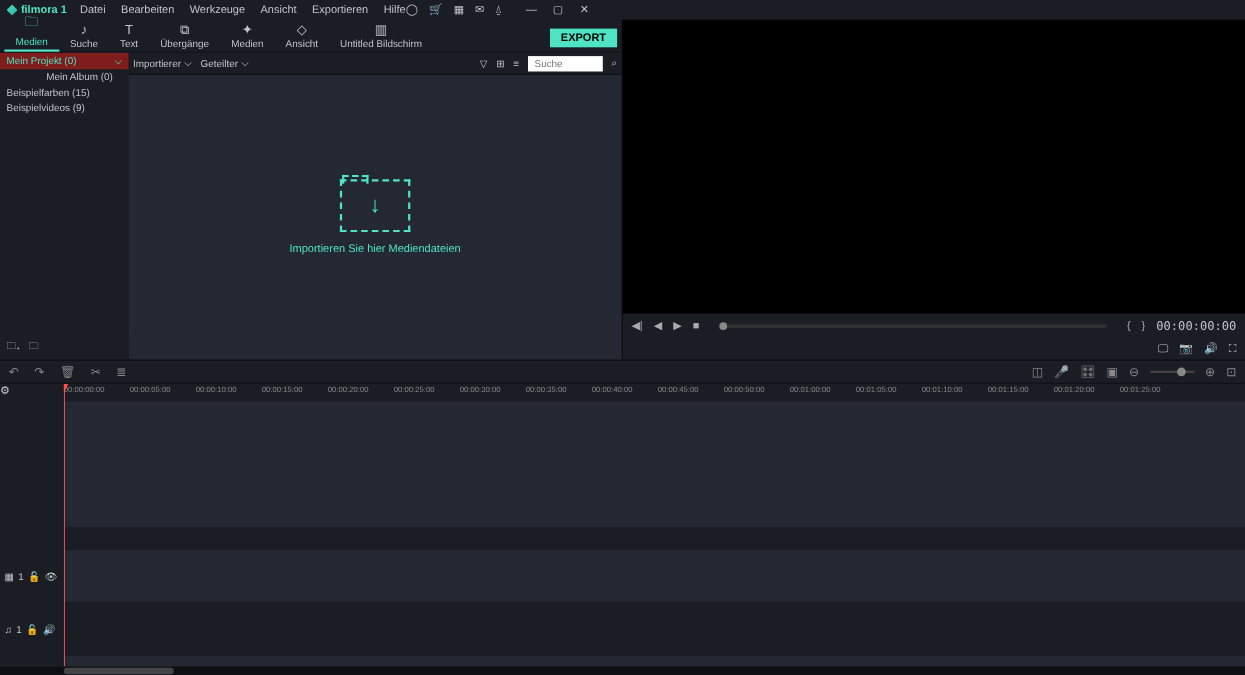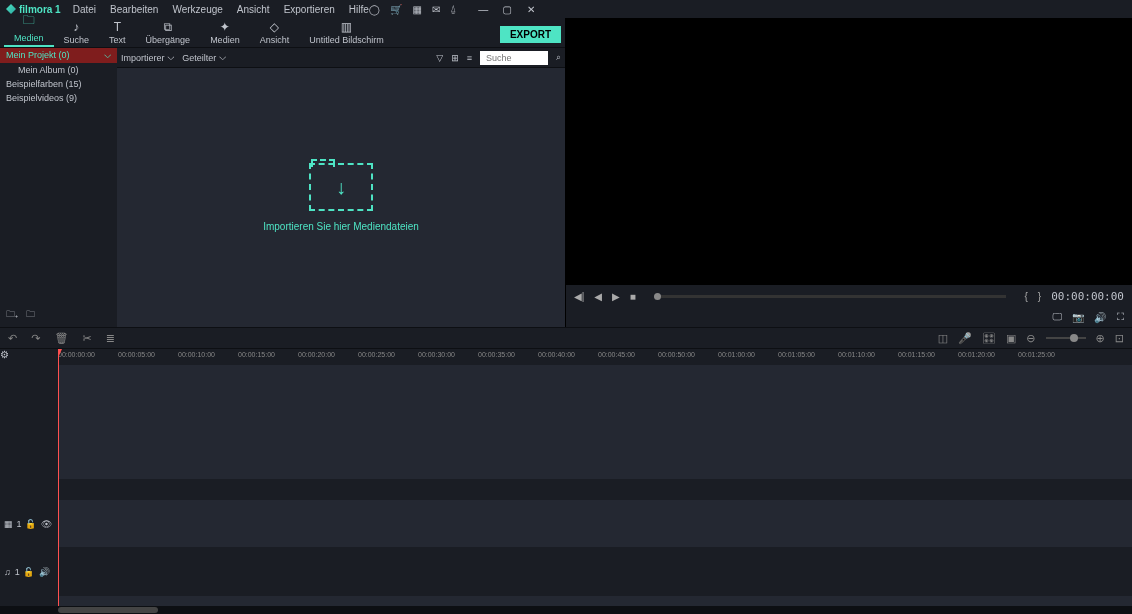--- a/index.html
+++ b/index.html
@@ -17,21 +17,21 @@
 .left-panel { width: 566px; display: flex; flex-direction: column; border-right: 1px solid #000; }
 .tabs-row { height: 30px; background: #1a1d24; display: flex; align-items: flex-end; padding: 0 4px; border-bottom: 1px solid #0d0f13; }
 .tab { display: flex; flex-direction: column; align-items: center; padding: 2px 10px; cursor: pointer; font-size: 9px; gap: 1px; }
 .tab.active { color: #4ee4c4; border-bottom: 2px solid #4ee4c4; }
 .tab-icon { font-size: 12px; }
 .export-btn { margin-left: auto; background: #4ee4c4; color: #000; padding: 3px 10px; font-size: 10px; cursor: pointer; border: none; font-weight: bold; margin-bottom: 4px; }
 .media-content { flex: 1; display: flex; background: #242832; }
 .sidebar { width: 117px; background: #1a1d24; display: flex; flex-direction: column; font-size: 9px; }
 .sidebar-item { padding: 2px 6px; cursor: pointer; }
 .sidebar-item.selected { background: #7f1d1d; color: #4ee4c4; display: flex; justify-content: space-between; }
-.sidebar-sub { padding-left: 18px; }
+.sidebar-sub { padding-left: 18px; margin-left: 24px; }
 .sidebar-footer { margin-top: auto; padding: 4px 6px; display: flex; gap: 8px; background: #1a1d24; }
 .media-main { flex: 1; display: flex; flex-direction: column; }
 .media-toolbar { height: 20px; background: #1a1d24; display: flex; align-items: center; padding: 0 4px; gap: 8px; font-size: 9px; border-bottom: 1px solid #0d0f13; }
 .dropdown { display: flex; align-items: center; gap: 3px; cursor: pointer; }
 .toolbar-right { margin-left: auto; display: flex; gap: 8px; align-items: center; }
 .search-box { background: #ffffff; border: none; color: #888; padding: 2px 6px; font-size: 9px; width: 68px; }
 .drop-zone { flex: 1; display: flex; flex-direction: column; align-items: center; justify-content: center; cursor: pointer; }
 .drop-folder { width: 64px; height: 48px; border: 2px dashed #4ee4c4; position: relative; margin-bottom: 10px; }
 .drop-folder::before { content: ''; position: absolute; top: -6px; left: 0; width: 20px; height: 6px; border: 2px dashed #4ee4c4; border-bottom: none; }
 .drop-arrow { position: absolute; top: 50%; left: 50%; transform: translate(-50%, -50%); color: #4ee4c4; font-size: 20px; }

